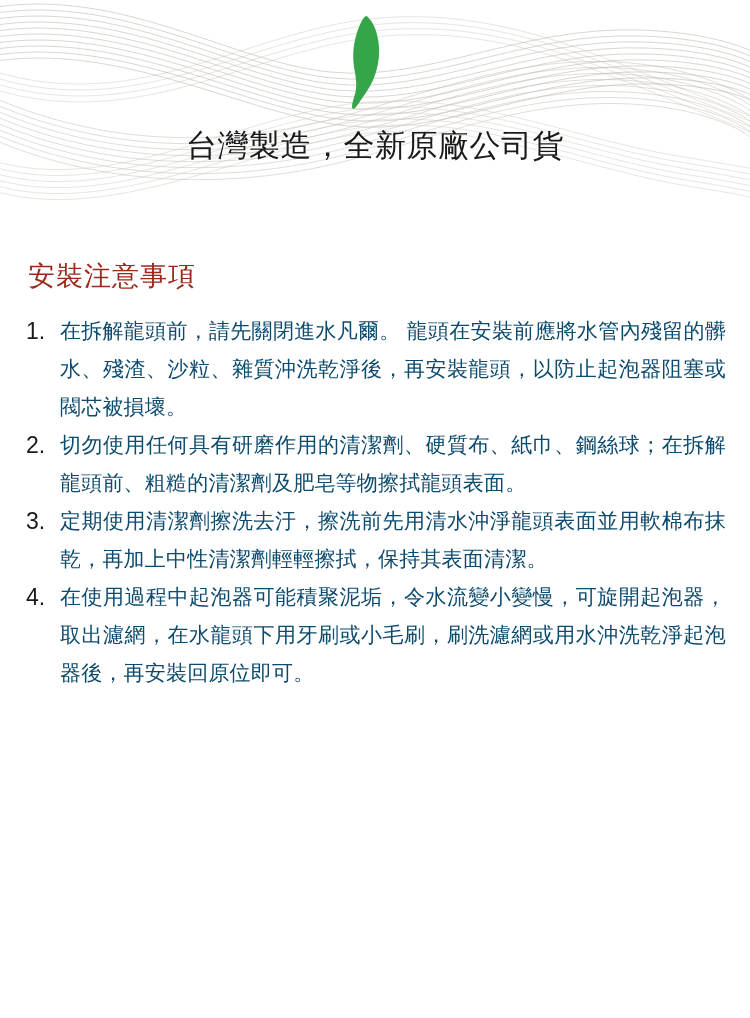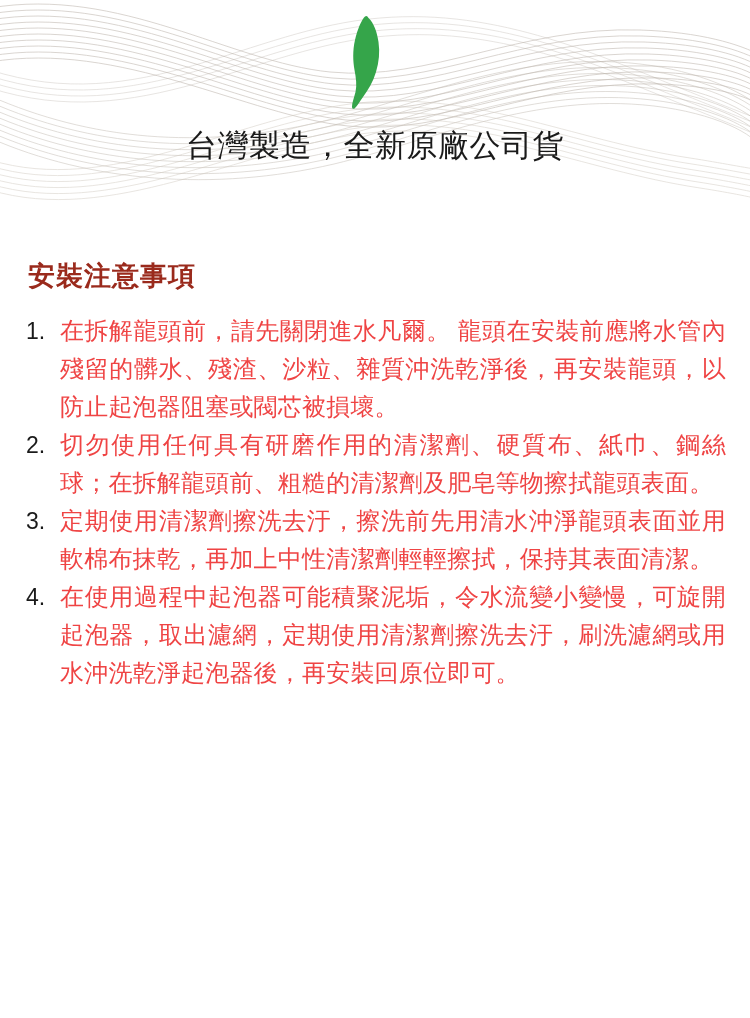--- a/index.html
+++ b/index.html
@@ -45,21 +45,21 @@
     font-weight: 500;
     letter-spacing: 0.5px;
   }
 
   
   .section-title {
     position: absolute;
     left: 28px;
     top: 258px;
     font-size: 27px;
-    font-weight: bold;
+    font-weight: normal;
     color: #9a2a1c;
     letter-spacing: 1px;
   }
 
   
   .notes {
     position: absolute;
     left: 24px;
     top: 312px;
     width: 702px;
@@ -74,23 +74,23 @@
     flex: 0 0 36px;
     font-size: 23px;
     line-height: 38px;
     color: #1a1a1a;
     text-align: left;
     padding-left: 2px;
     box-sizing: border-box;
   }
   .note-text {
     flex: 1 1 auto;
-    font-size: 24px;
+    font-size: 21px;
     line-height: 38px;
-    color: #ef4444;
+    color: #0c4a6e;
     text-align: justify;
     text-justify: inter-ideograph;
     letter-spacing: 0.2px;
   }
 </style>
 </head>
 <body>
 
 <div class="banner">
   <svg width="750" height="232" viewBox="0 0 750 232" xmlns="http://www.w3.org/2000/svg">
@@ -149,15 +149,15 @@
   <div class="note-item">
     <div class="note-num">2.</div>
     <div class="note-text">切勿使用任何具有研磨作用的清潔劑、硬質布、紙巾、鋼絲球；在拆解龍頭前、粗糙的清潔劑及肥皂等物擦拭龍頭表面。</div>
   </div>
   <div class="note-item">
     <div class="note-num">3.</div>
     <div class="note-text">定期使用清潔劑擦洗去汙，擦洗前先用清水沖淨龍頭表面並用軟棉布抹乾，再加上中性清潔劑輕輕擦拭，保持其表面清潔。</div>
   </div>
   <div class="note-item">
     <div class="note-num">4.</div>
-    <div class="note-text">在使用過程中起泡器可能積聚泥垢，令水流變小變慢，可旋開起泡器，取出濾網，定期使用清潔劑擦洗去汙，刷洗濾網或用水沖洗乾淨起泡器後，再安裝回原位即可。</div>
+    <div class="note-text">在使用過程中起泡器可能積聚泥垢，令水流變小變慢，可旋開起泡器，取出濾網，在水龍頭下用牙刷或小毛刷，刷洗濾網或用水沖洗乾淨起泡器後，再安裝回原位即可。</div>
   </div>
 </div>
 
 </body></html>

